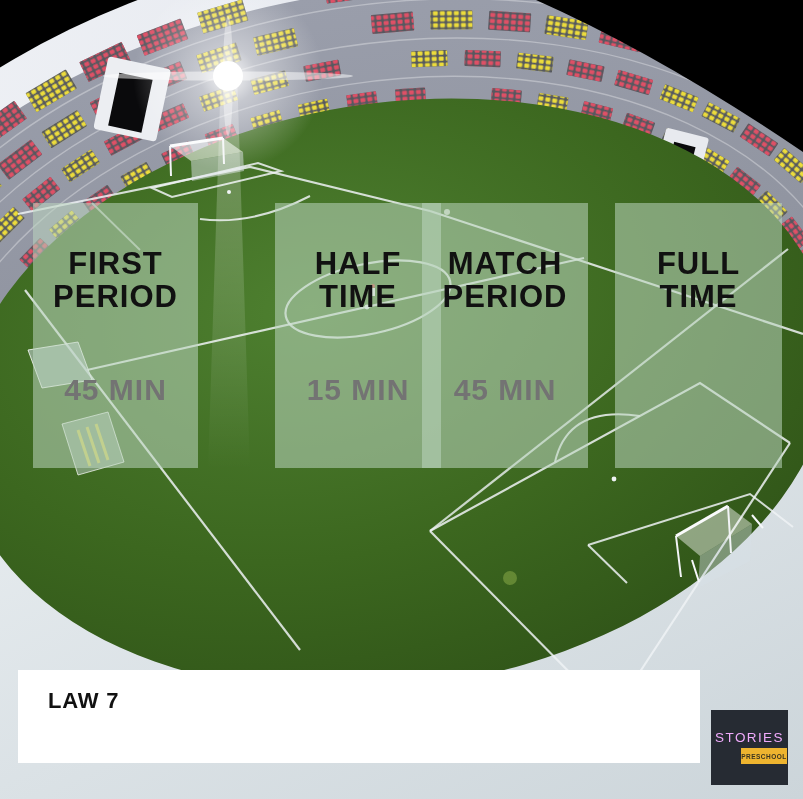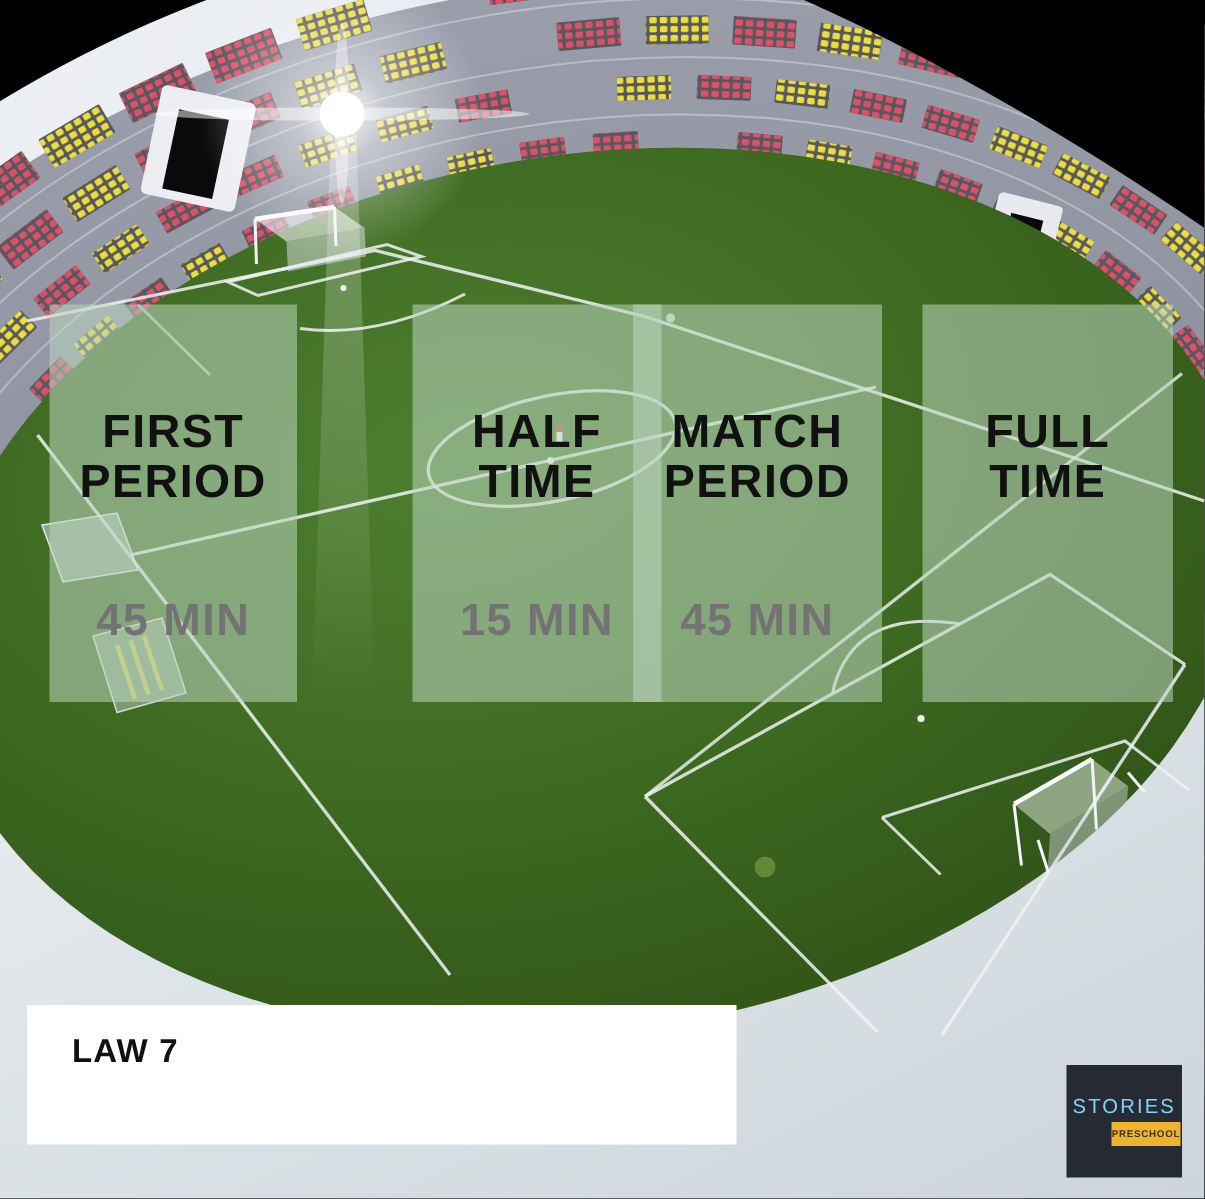--- a/index.html
+++ b/index.html
@@ -1,30 +1,30 @@
 <!DOCTYPE html>
 <html><head>
 <meta charset="utf-8">
 <style>
   html,body{margin:0;padding:0;background:#000;}
   #stage{position:relative;width:803px;height:799px;overflow:hidden;background:#000;
          font-family:"Liberation Sans","DejaVu Sans",sans-serif;}
   #scene{position:absolute;left:0;top:0;}
   .panel{position:absolute;top:203px;height:265px;display:flex;flex-direction:column;
-         align-items:center;padding-top:68px;box-sizing:border-box;}
+         align-items:center;padding-top:44px;box-sizing:border-box;}
   .panel .title{font-weight:700;font-size:31px;line-height:33px;letter-spacing:1px;
          color:#111;text-align:center;}
   .panel .duration{font-weight:700;font-size:30px;letter-spacing:1px;color:#737373;
          margin-top:60px;text-align:center;}
-  #caption{position:absolute;left:18px;top:670px;width:473px;height:93px;
+  #caption{position:absolute;left:18px;top:670px;width:682px;height:93px;
          box-sizing:border-box;padding:14px 0 0 30px;}
   #caption .cap-line{font-weight:700;font-size:22px;line-height:33px;letter-spacing:0.8px;color:#111;}
   #logo{position:absolute;left:711px;top:710px;width:77px;height:75px;}
   #logo .brand{position:absolute;left:0;top:20px;width:100%;text-align:center;
-         font-size:13.5px;letter-spacing:1.4px;color:#7dd3fc;font-weight:400;}
+         font-size:13.5px;letter-spacing:1.4px;color:#f0abfc;font-weight:400;}
   #logo .chip{position:absolute;left:30px;top:38px;width:46px;height:16px;
          display:flex;align-items:center;justify-content:center;}
   #logo .chip span{font-size:6.5px;font-weight:700;letter-spacing:0.5px;color:#3a3420;}
 </style>
 </head>
 <body>
 
 <div id="stage">
 
 <svg id="scene" width="803" height="799" viewBox="0 0 803 799">

